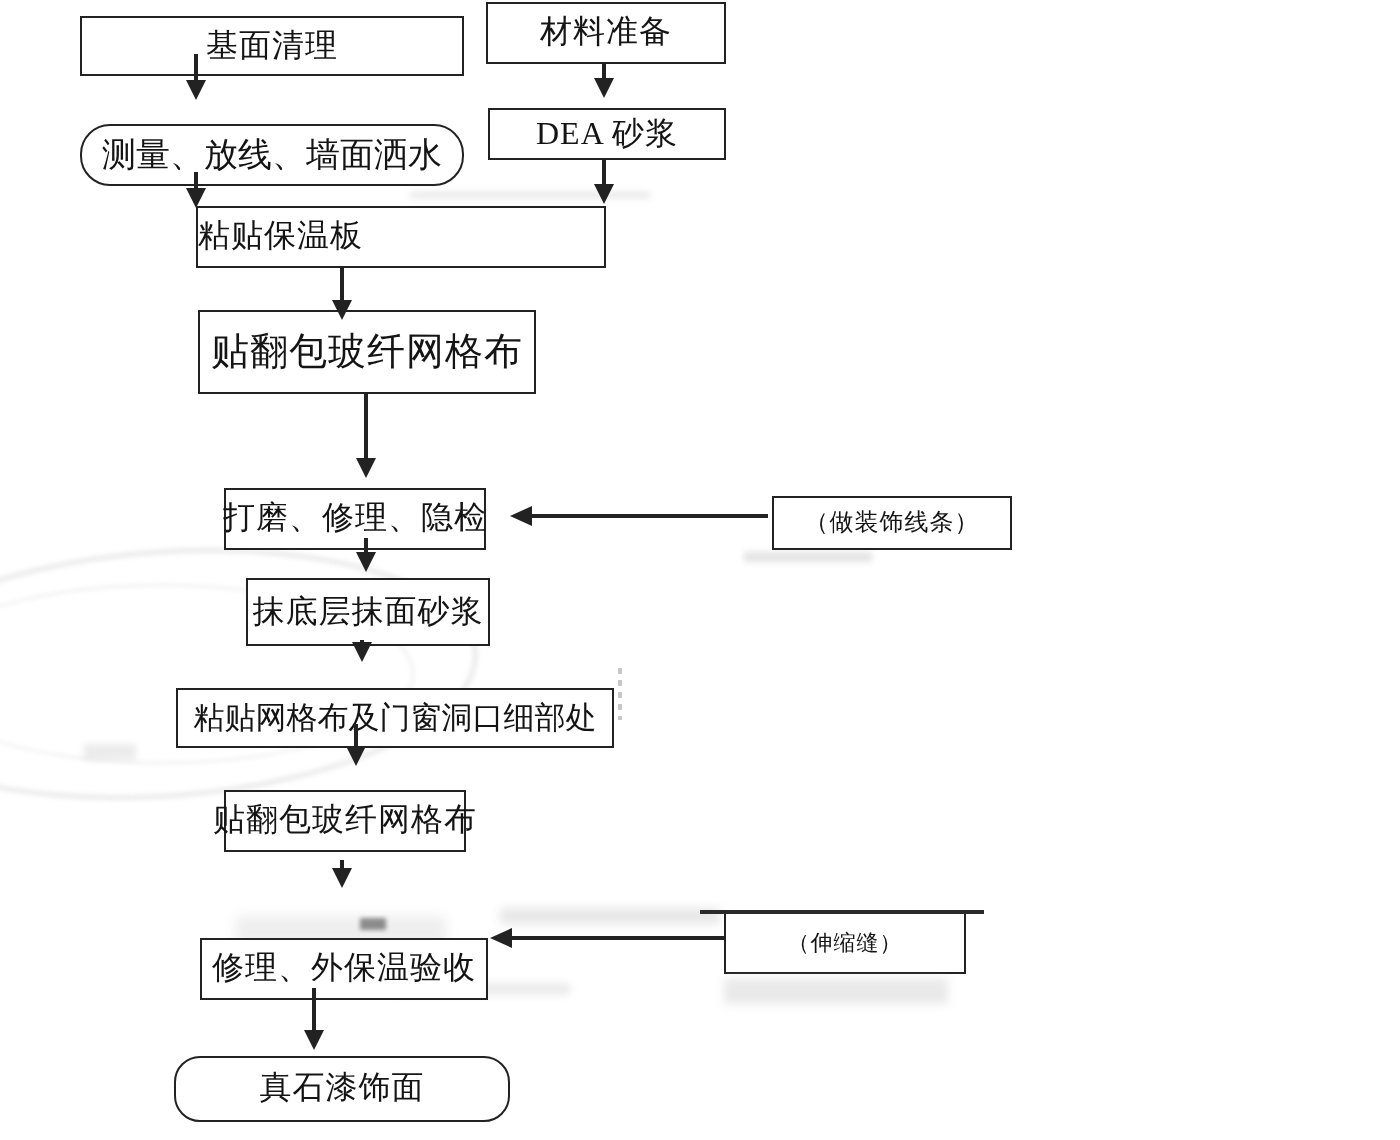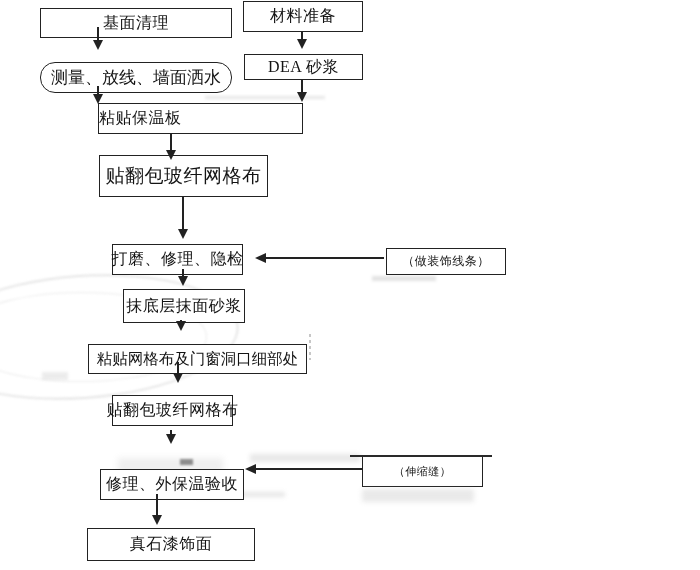--- a/index.html
+++ b/index.html
@@ -82,21 +82,21 @@
   <div class="node" style="left:123px;top:289px;width:122px;height:34px;">抹底层抹面砂浆</div>
 
   <div class="node" style="left:88px;top:344px;width:219px;height:30px;font-size:15.5px;letter-spacing:0;">粘贴网格布及门窗洞口细部处</div>
 
   <div class="node" style="left:112px;top:395px;width:121px;height:31px;">贴翻包玻纤网格布</div>
 
   <div class="node" style="left:100px;top:469px;width:144px;height:31px;text-align:right;">修理、外保温验收</div>
 
   <div class="node" style="left:362px;top:456px;width:121px;height:31px;font-size:11px;">（伸缩缝）</div>
 
-  <div class="node" style="left:87px;top:528px;width:168px;height:33px;">真石漆饰面</div>
+  <div class="node" style="left:87px;top:528px;width:168px;height:33px;border-radius:13px;">真石漆饰面</div>
 
   <div class="line" style="left:350px;top:455px;width:142px;height:2px;z-index:4;"></div>
 
   <div class="varrow" style="left:97px;top:27px;height:13px;"></div>
   <div class="varrow" style="left:301px;top:32px;height:7px;"></div>
   <div class="varrow" style="left:301px;top:80px;height:12px;"></div>
   <div class="varrow" style="left:97px;top:86px;height:8px;"></div>
   <div class="varrow" style="left:170px;top:134px;height:16px;"></div>
   <div class="varrow" style="left:182px;top:197px;height:32px;"></div>
   <div class="varrow" style="left:182px;top:269px;height:7px;"></div>

